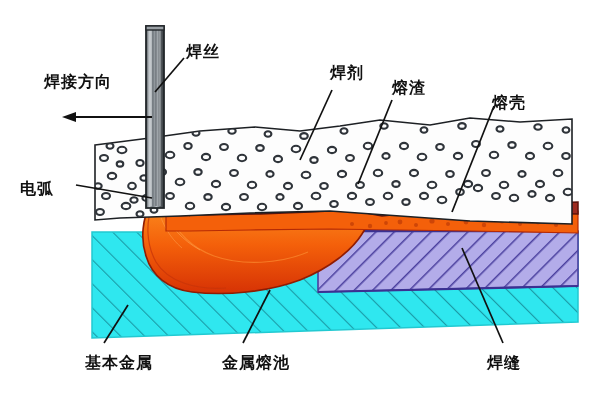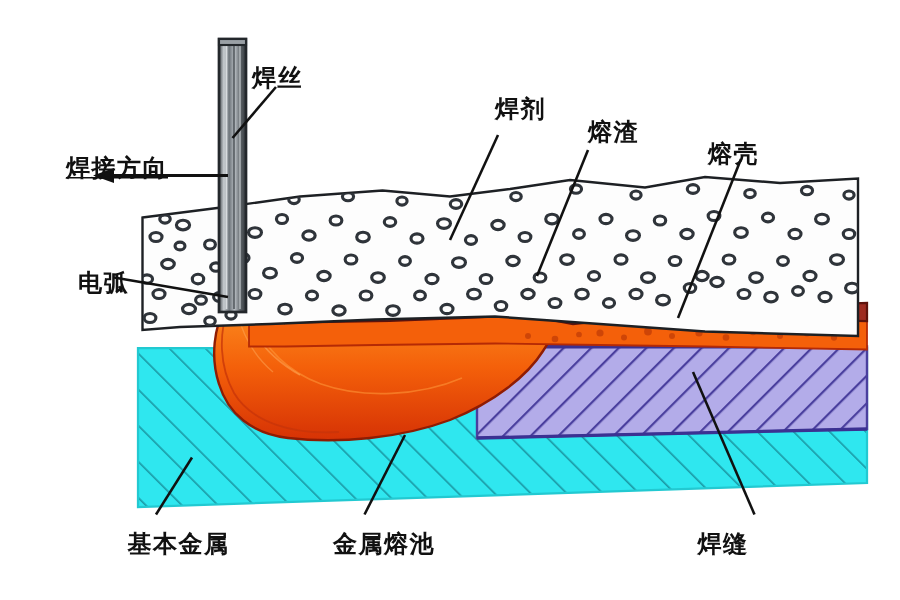--- a/index.html
+++ b/index.html
@@ -276,23 +276,23 @@
       <line x1="243" y1="343" x2="270" y2="290"></line>
       <line x1="503" y1="343" x2="462" y2="248"></line>
     </g>
 
     <g>
       <line x1="152" y1="117" x2="68" y2="117" stroke="#111111" stroke-width="2"></line>
       <polygon points="62,117 76,112 76,122" fill="#111111"></polygon>
     </g>
   </svg>
 
-  <div class="lbl lbl-16" style="left:168px;top:44px;text-align:center;">焊丝</div>
-  <div class="lbl lbl-16" style="left:44px;top:104px;text-decoration:underline;">焊接方向</div>
+  <div class="lbl lbl-16" style="left:186px;top:44px;text-align:center;">焊丝</div>
+  <div class="lbl lbl-16" style="left:44px;top:74px;">焊接方向</div>
   <div class="lbl lbl-16" style="left:330px;top:65px;">焊剂</div>
   <div class="lbl lbl-16" style="left:392px;top:80px;">熔渣</div>
-  <div class="lbl lbl-16" style="left:472px;top:95px;">熔壳</div>
-  <div class="lbl lbl-16" style="left:52px;top:181px;">电弧</div>
+  <div class="lbl lbl-16" style="left:492px;top:95px;">熔壳</div>
+  <div class="lbl lbl-16" style="left:20px;top:181px;font-family:Liberation Serif, serif;">电弧</div>
   <div class="lbl lbl-16" style="left:222px;top:355px;">金属熔池</div>
   <div class="lbl lbl-16" style="left:85px;top:355px;">基本金属</div>
-  <div class="lbl lbl-16" style="left:465px;top:355px;">焊缝</div>
+  <div class="lbl lbl-16" style="left:487px;top:355px;">焊缝</div>
 
 </div>
 
 </body></html>

